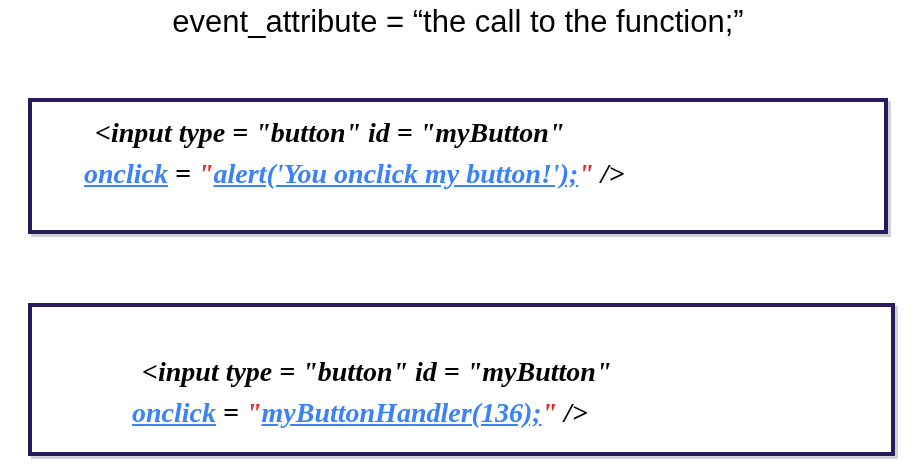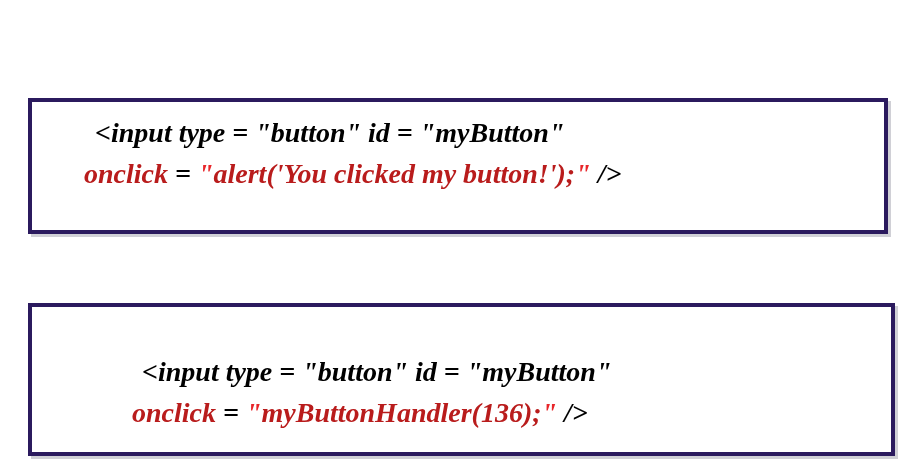--- a/index.html
+++ b/index.html
@@ -82,38 +82,39 @@
 
   
   #box-1 .line-1 { left: 63px; top: 14px; }
   #box-1 .line-2 { left: 52px; top: 55px; }
 
   
   #box-2 .line-1 { left: 110px; top: 48px; }
   #box-2 .line-2 { left: 100px; top: 89px; }
 
   .tok-black  { color: #000000; }
-  .tok-blue   { color: #b91c1c; }
+  .tok-blue   { color: #3b82f6; text-decoration: underline; }
   .tok-red    { color: #e8262a; }
 </style>
 </head>
 <body>
 
 <div class="slide">
 
+  <div class="title">event_attribute = “the call to the function;”</div>
 
   <div class="code-box" id="box-1">
     <div class="code-lines">
 
       <div class="code-line line-1">
         <span class="tok-black">&lt;input type = "button" id = "myButton"</span>
       </div>
 
       <div class="code-line line-2">
-        <span class="tok-blue">onclick</span><span class="tok-black"> = </span><span class="tok-red">"</span><span class="tok-blue">alert('You clicked my button!');</span><span class="tok-red">"</span><span class="tok-black"> /&gt;</span>
+        <span class="tok-blue">onclick</span><span class="tok-black"> = </span><span class="tok-red">"</span><span class="tok-blue">alert('You onclick my button!');</span><span class="tok-red">"</span><span class="tok-black"> /&gt;</span>
       </div>
 
     </div>
   </div>
 
   <div class="code-box" id="box-2">
     <div class="code-lines">
 
       <div class="code-line line-1">
         <span class="tok-black">&lt;input type = "button" id = "myButton"</span>

